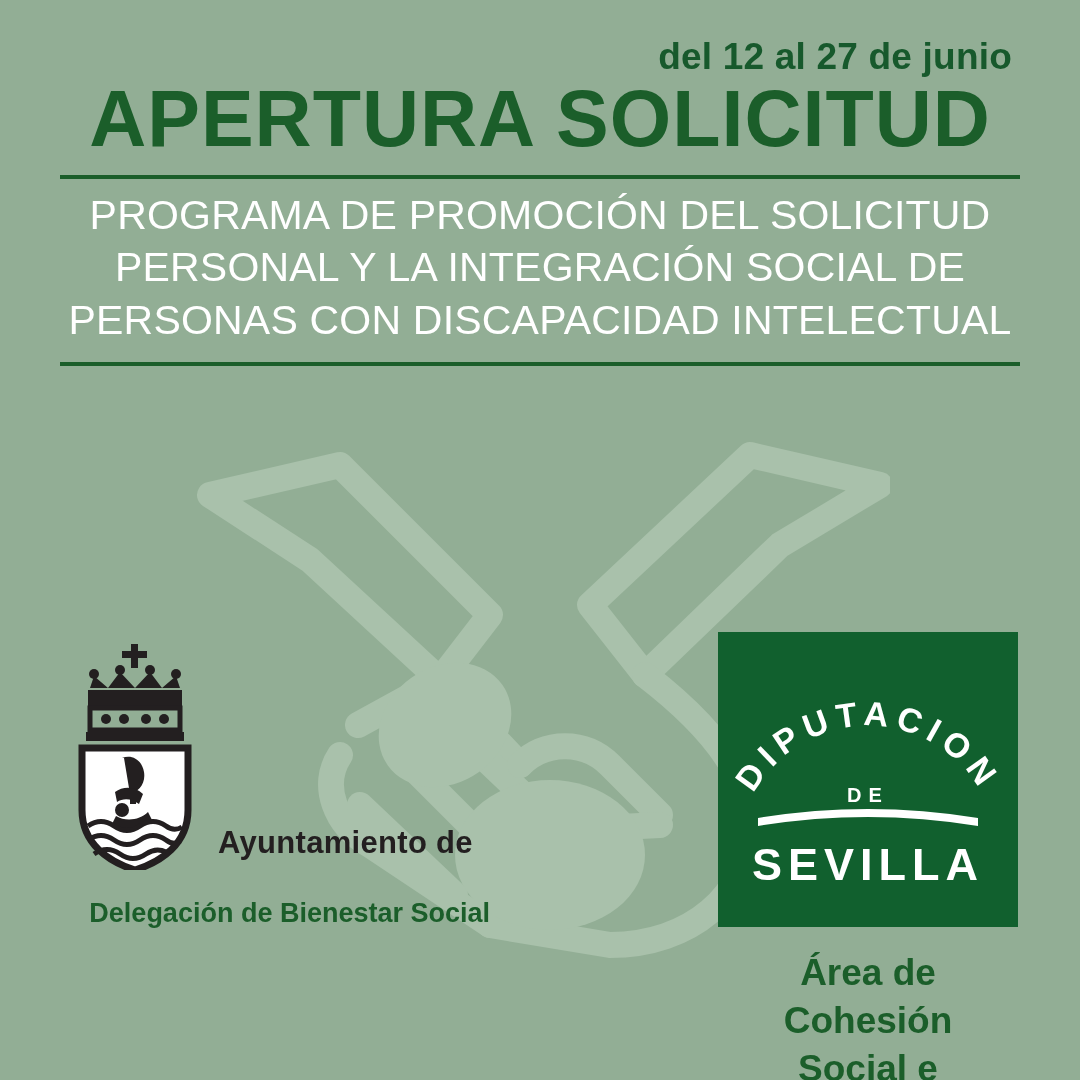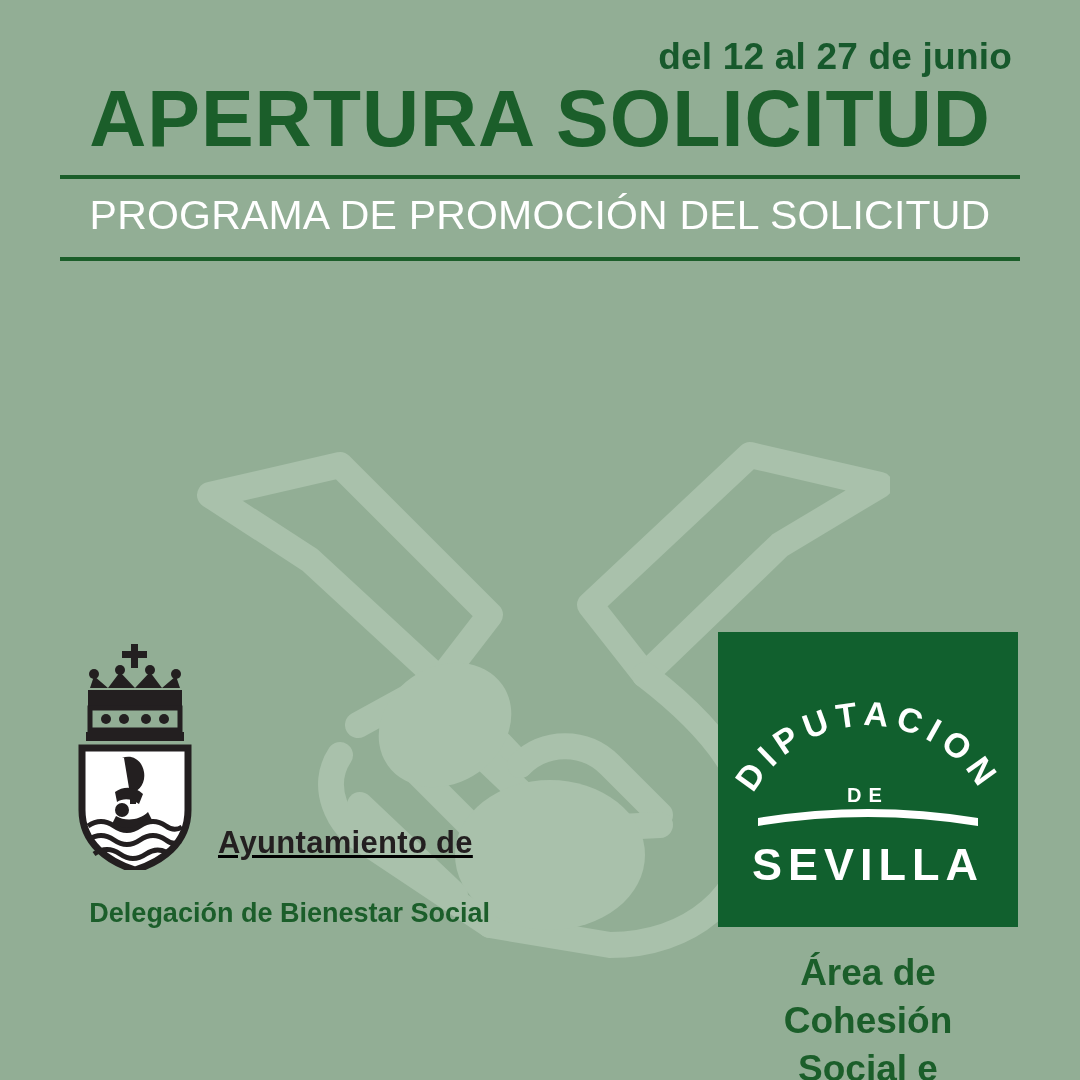--- a/index.html
+++ b/index.html
@@ -89,21 +89,20 @@
     display: flex;
     align-items: flex-end;
   }
   .crest {
     width: 150px;
     flex: 0 0 150px;
   }
   .gelves-text {
     padding-left: 8px;
     padding-bottom: 16px;
-    text-decoration: underline;
   }
   .gelves-text .small {
     color: #231f20;
     font-size: 31px;
     font-weight: bold;
     line-height: 1;
     letter-spacing: 0.3px;
   }
   .gelves-text .big {
     color: #231f20;
@@ -174,20 +173,22 @@
       </g>
     </svg>
   </div>
 
   <div class="header">
     <div class="dates">del 12 al 27 de junio</div>
     <div class="title">APERTURA SOLICITUD</div>
     <div class="rule"></div>
     <div class="subtitle">
       <div>PROGRAMA DE PROMOCIÓN DEL SOLICITUD</div>
+      <div>PERSONAL Y LA INTEGRACIÓN SOCIAL DE</div>
+      <div>PERSONAS CON DISCAPACIDAD INTELECTUAL</div>
     </div>
     <div class="rule bottom"></div>
   </div>
 
   <div class="logo-gelves">
     <div class="gelves-row">
       <div class="crest">
         <svg viewBox="0 0 150 230" width="150" height="230" aria-hidden="true">
           <g fill="#231f20">
 

